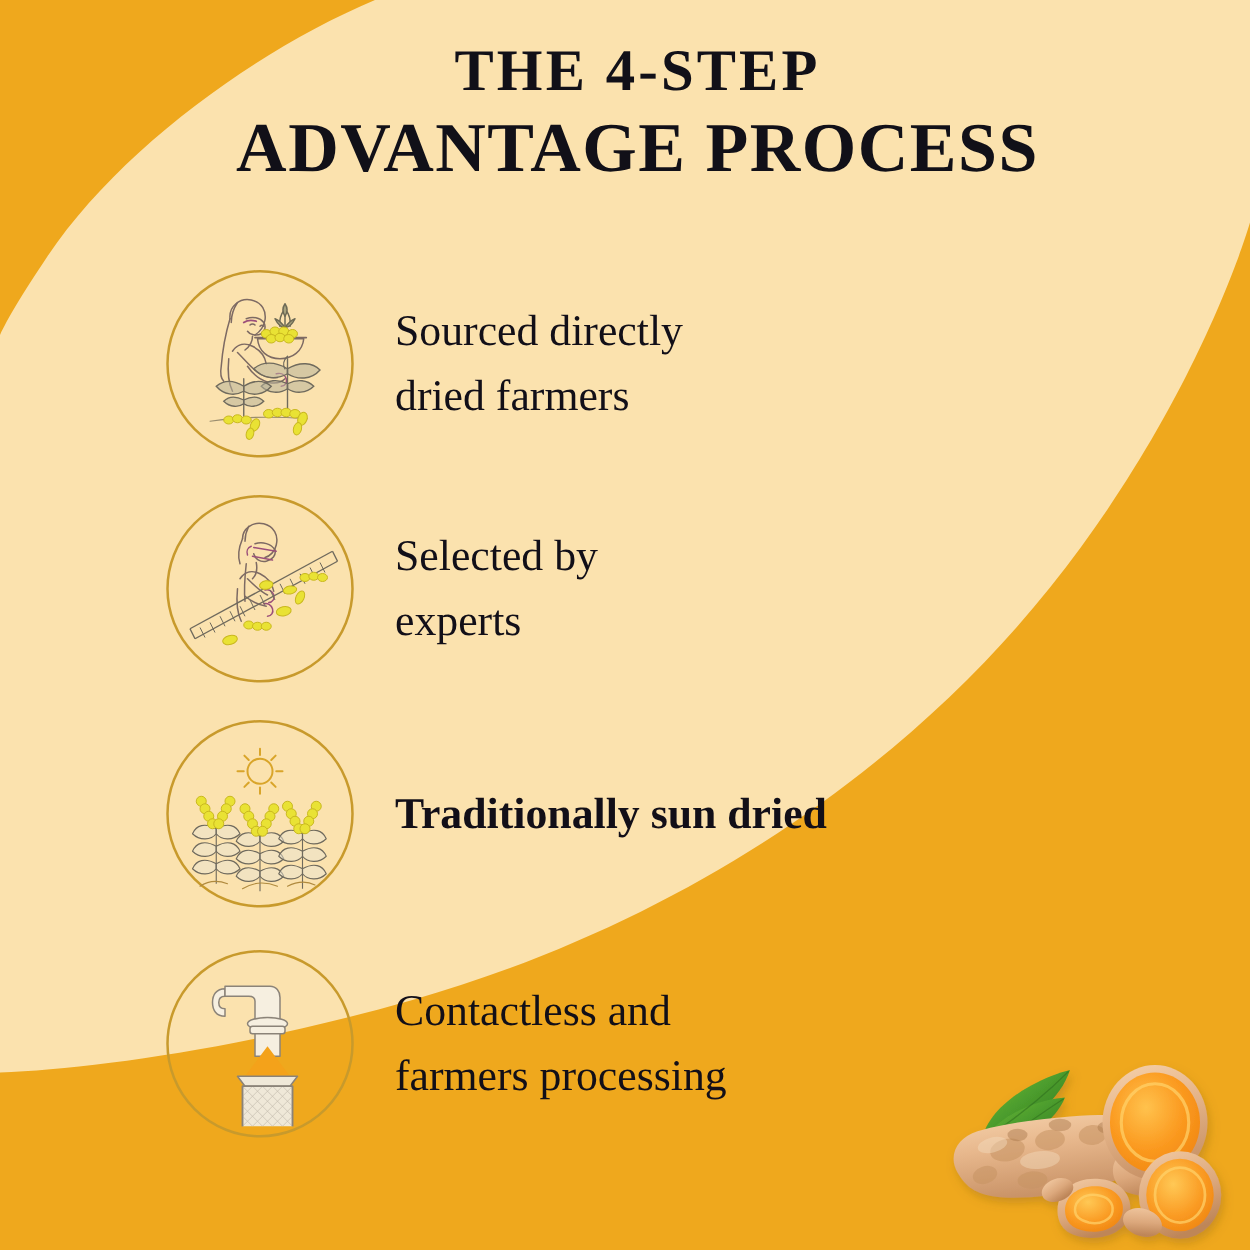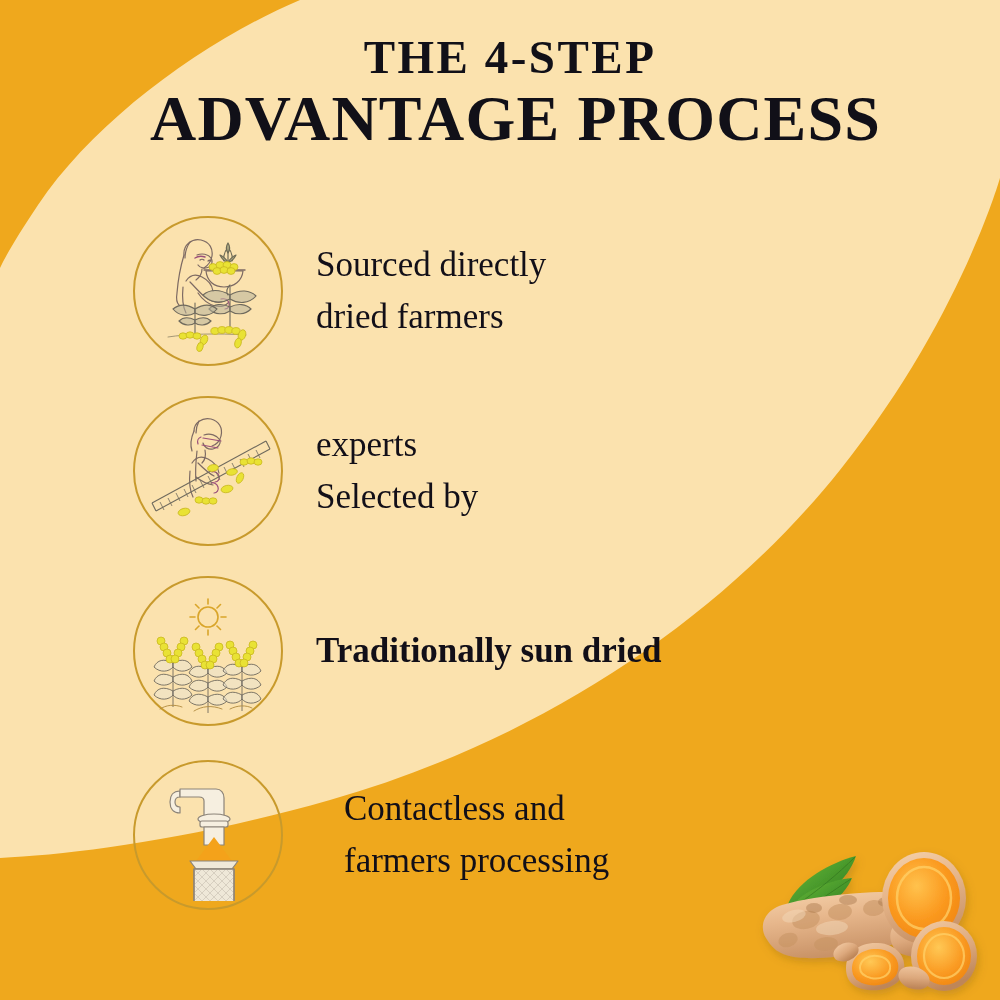--- a/index.html
+++ b/index.html
@@ -24,29 +24,29 @@
     font-weight:700;
     z-index:5;
   }
   .title-line{
     display:block;
     font-size:47px;
     line-height:62px;
     letter-spacing:2.5px;
     white-space:nowrap;
   }
-  .title-line.l2{letter-spacing:1.2px;font-size:64px;}
+  .title-line.l2{letter-spacing:1.2px;font-size:56px;}
 
   
   .steps{position:absolute;left:0;top:0;width:1000px;height:780px;z-index:4;}
   .step{position:absolute;display:flex;align-items:center;}
   .step-1{left:133px;top:216px;}
   .step-2{left:133px;top:396px;}
   .step-3{left:133px;top:576px;font-weight:bold;}
-  .step-4{left:133px;top:760px;gap:28px;}
+  .step-4{left:133px;top:760px;}
 
   .icon-circle{
     width:150px;height:150px;border-radius:50%;
     border:2px solid #C89A2C;
     box-sizing:border-box;
     position:relative;flex:0 0 auto;
     display:flex;align-items:center;justify-content:center;
   }
   .icon-circle svg{display:block;}
 
@@ -230,22 +230,22 @@
             <ellipse cx="57" cy="95" rx="4" ry="3.2"></ellipse>
             <ellipse cx="64" cy="96" rx="4" ry="3.2"></ellipse>
             <ellipse cx="71" cy="96" rx="4" ry="3.2"></ellipse>
             <ellipse cx="42" cy="107" rx="6" ry="3.6" transform="rotate(-15 42 107)"></ellipse>
             <ellipse cx="71" cy="63" rx="5.4" ry="3.4" transform="rotate(-10 71 63)"></ellipse>
             <ellipse cx="90" cy="67" rx="5.4" ry="3.2" transform="rotate(-10 90 67)"></ellipse>
           </g>
         </svg>
       </div>
       <div class="step-text">
+        <span class="ln">Selected by</span>
         <span class="ln">experts</span>
-        <span class="ln">Selected by</span>
       </div>
     </div>
 
     <div class="step step-3">
       <div class="icon-circle">
         <svg width="132" height="132" viewBox="0 0 132 132">
 
           <g stroke="#D9A52A" stroke-width="1.6" fill="none" stroke-linecap="round">
             <circle cx="66" cy="32" r="10"></circle>
             <line x1="66" y1="14" x2="66" y2="19"></line>

